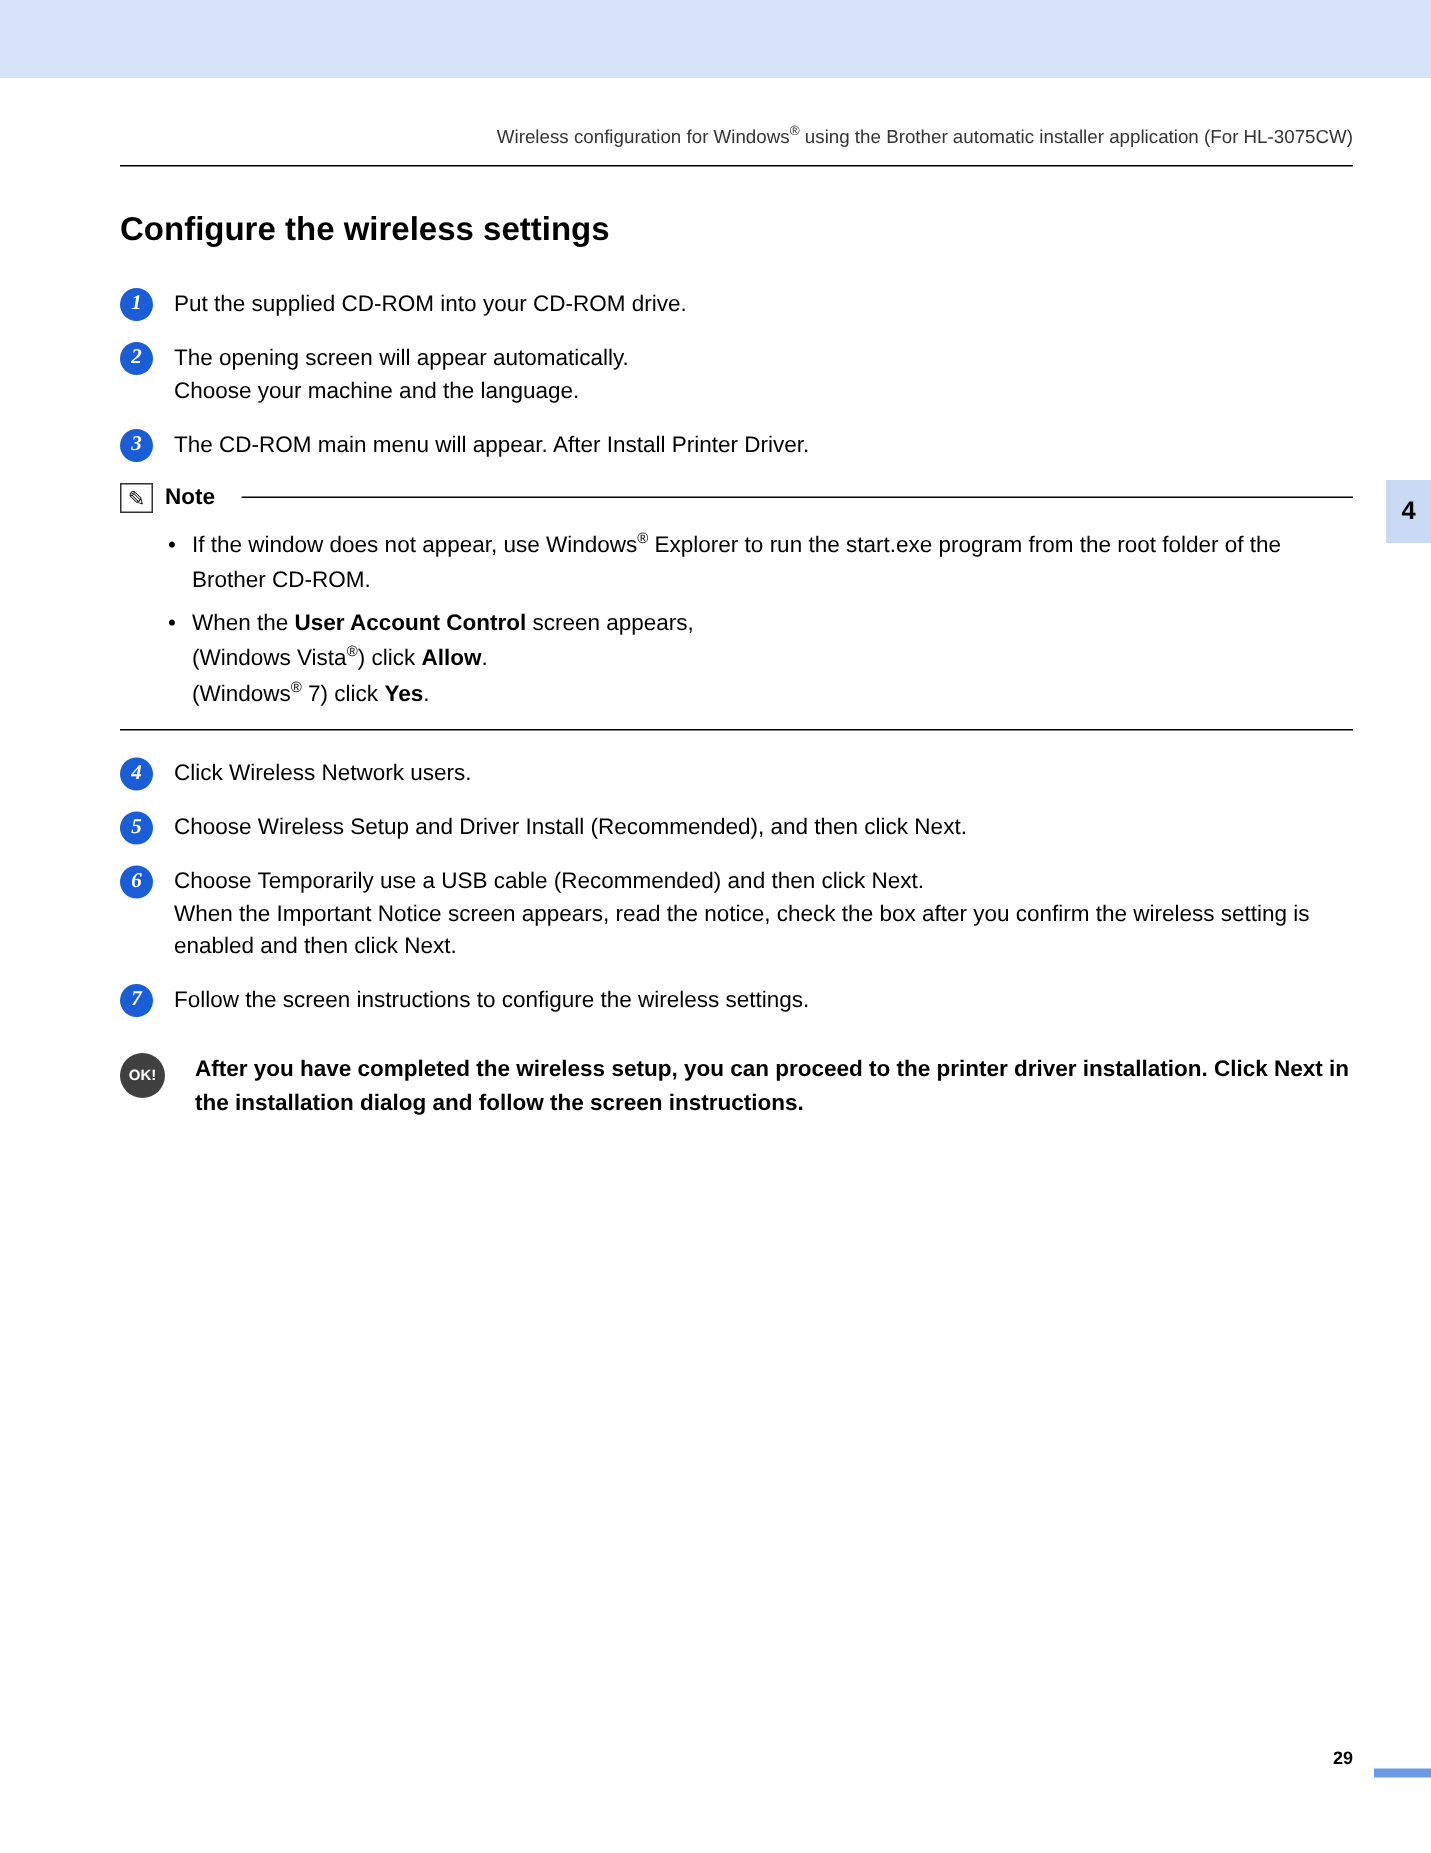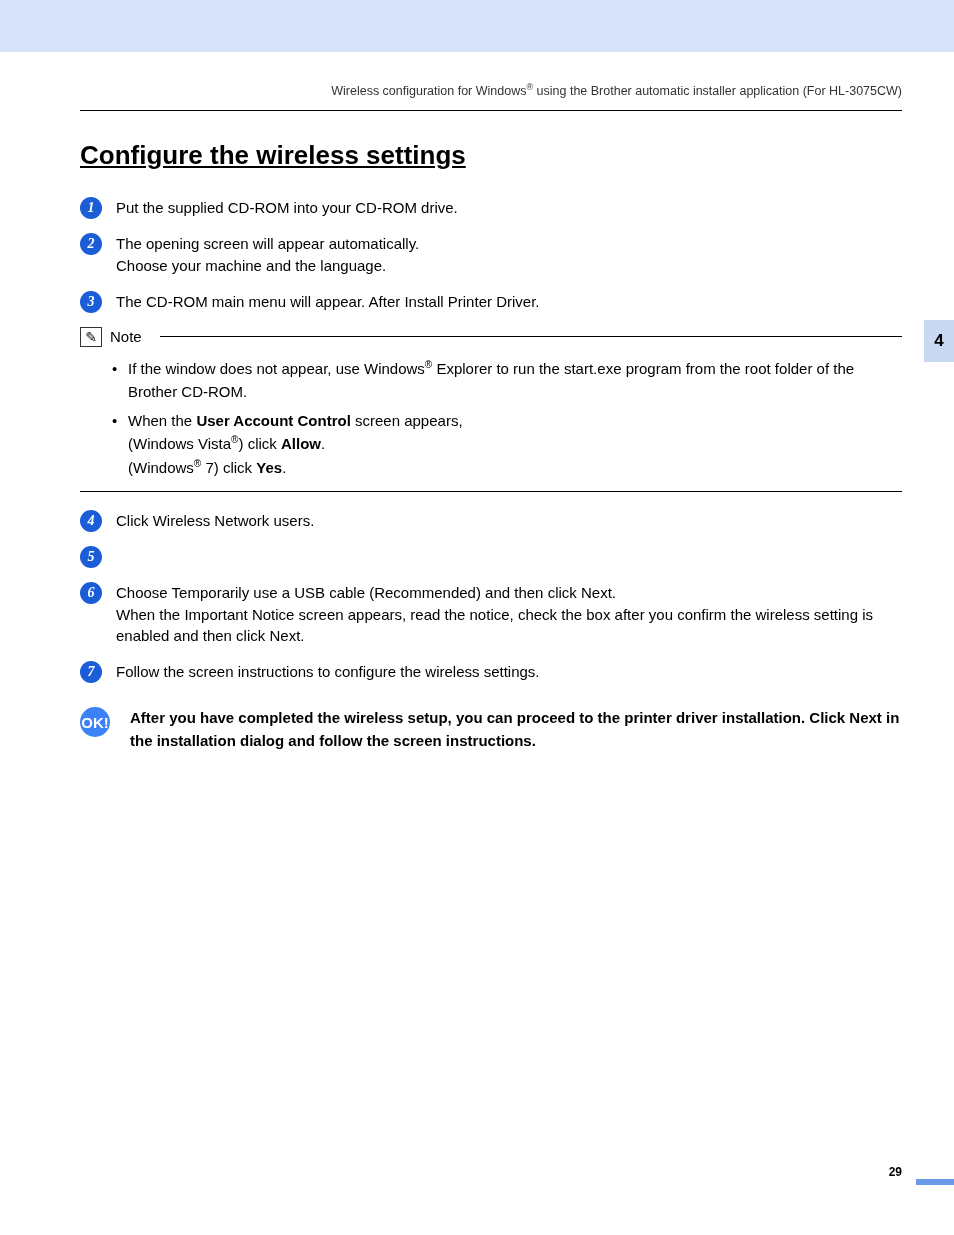--- a/index.html
+++ b/index.html
@@ -44,24 +44,23 @@
       align-items: center;
       justify-content: center;
     }
     .content {
       position: absolute;
       top: 140px;
       left: 80px;
       right: 52px;
     }
     h2.section-title {
-      font-size: 26px;
+      font-size: 22px;
       font-weight: bold;
       margin-bottom: 26px;
-      text-decoration: underline;
     }
     .step {
       display: flex;
       align-items: flex-start;
       margin-bottom: 14px;
       gap: 14px;
     }
     .step-bullet {
       width: 22px;
       height: 22px;
@@ -94,21 +93,21 @@
       display: flex;
       align-items: center;
       justify-content: center;
       font-size: 13px;
     }
     .note-icon::before {
       content: "✎";
       font-size: 14px;
     }
     .note-label {
-      font-weight: normal;
+      font-weight: bold;
       font-size: 15px;
       padding-right: 10px;
     }
     .note-rule {
       flex: 1;
       border-top: 1.5px solid #000;
       height: 0;
     }
     .note-items {
       margin-left: 32px;
@@ -135,23 +134,23 @@
     .ok-block {
       display: flex;
       align-items: flex-start;
       gap: 20px;
       margin-top: 24px;
     }
     .ok-icon {
       width: 30px;
       height: 30px;
       border-radius: 50%;
-      background: #3b82f6;
+      background: #404040;
       color: #fff;
-      font-size: 15px;
+      font-size: 10px;
       font-weight: bold;
       display: flex;
       align-items: center;
       justify-content: center;
       flex-shrink: 0;
     }
     .ok-text {
       font-weight: bold;
       line-height: 1.5;
       font-size: 15px;
@@ -230,20 +229,23 @@
 
   <div class="step">
     <div class="step-bullet">4</div>
     <div class="step-text">
       <span>Click </span><strong>Wireless Network users</strong><span>.</span>
     </div>
   </div>
 
   <div class="step">
     <div class="step-bullet">5</div>
+    <div class="step-text">
+      <span>Choose </span><strong>Wireless Setup and Driver Install (Recommended)</strong><span>, and then click </span><strong>Next</strong><span>.</span>
+    </div>
   </div>
 
   <div class="step">
     <div class="step-bullet">6</div>
     <div class="step-text">
       <span>Choose </span><strong>Temporarily use a USB cable (Recommended)</strong><span> and then click </span><strong>Next</strong><span>.</span><br>
       <span>When the </span><strong>Important Notice</strong><span> screen appears, read the notice, check the box after you confirm the wireless setting is enabled and then click </span><strong>Next</strong><span>.</span>
     </div>
   </div>
 

